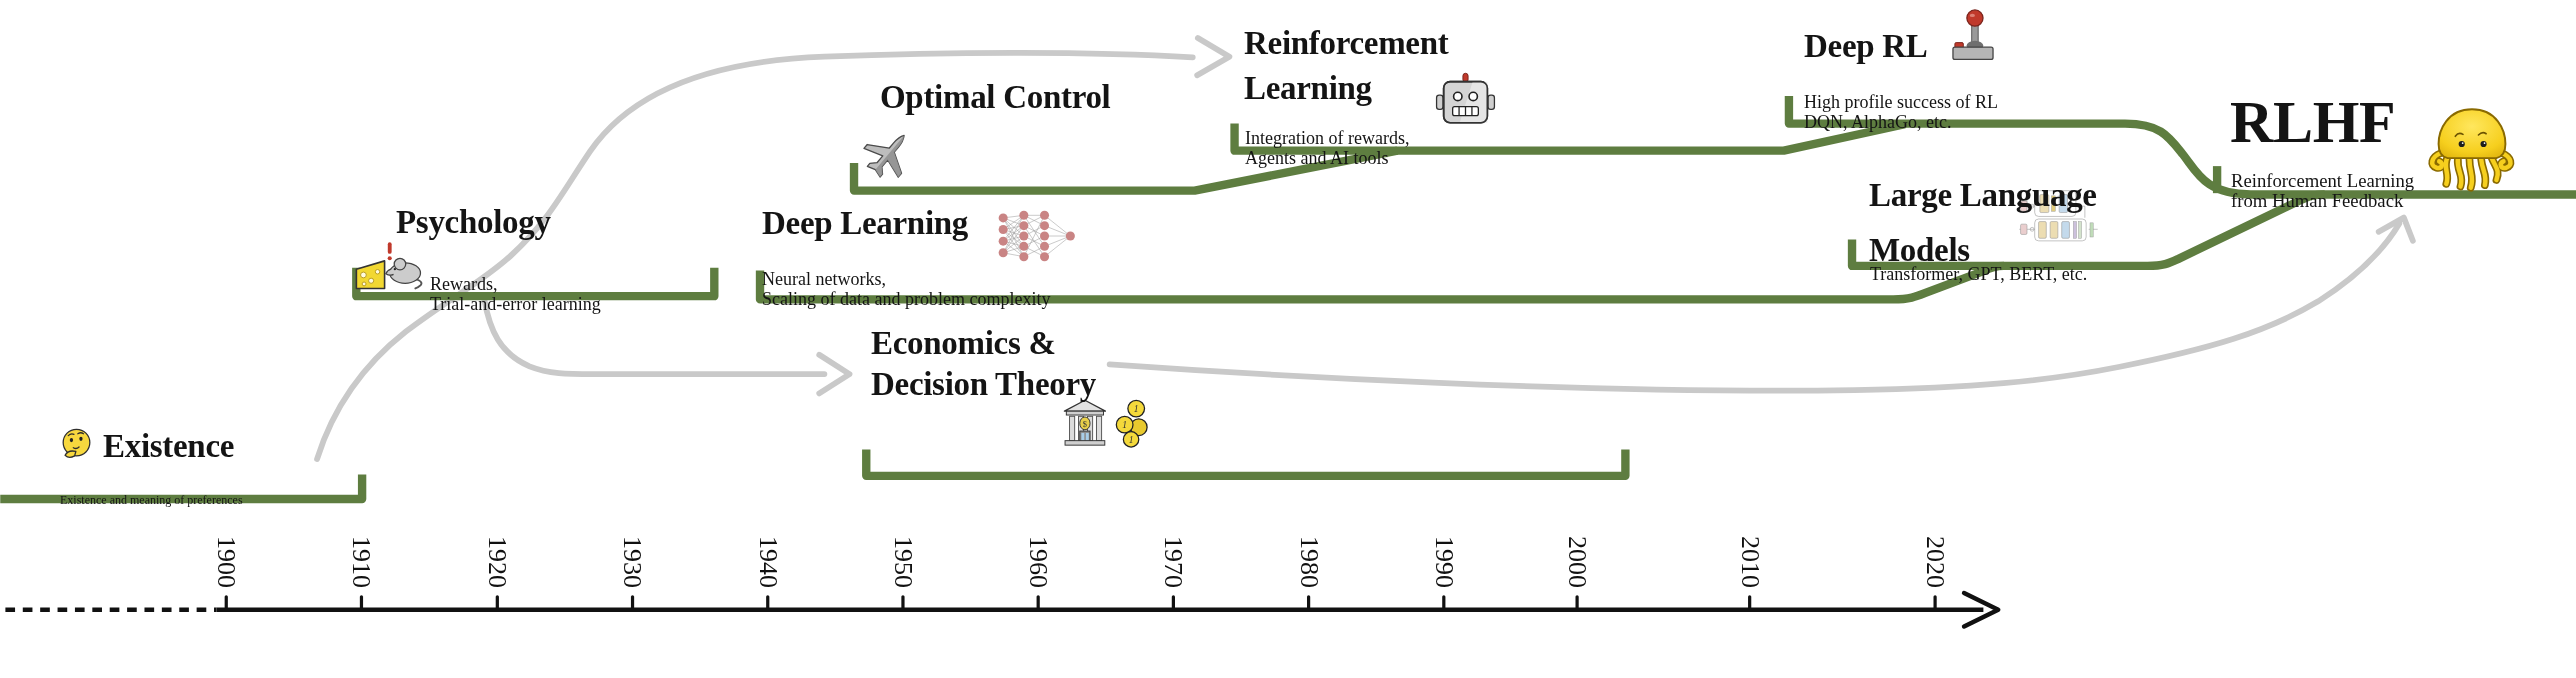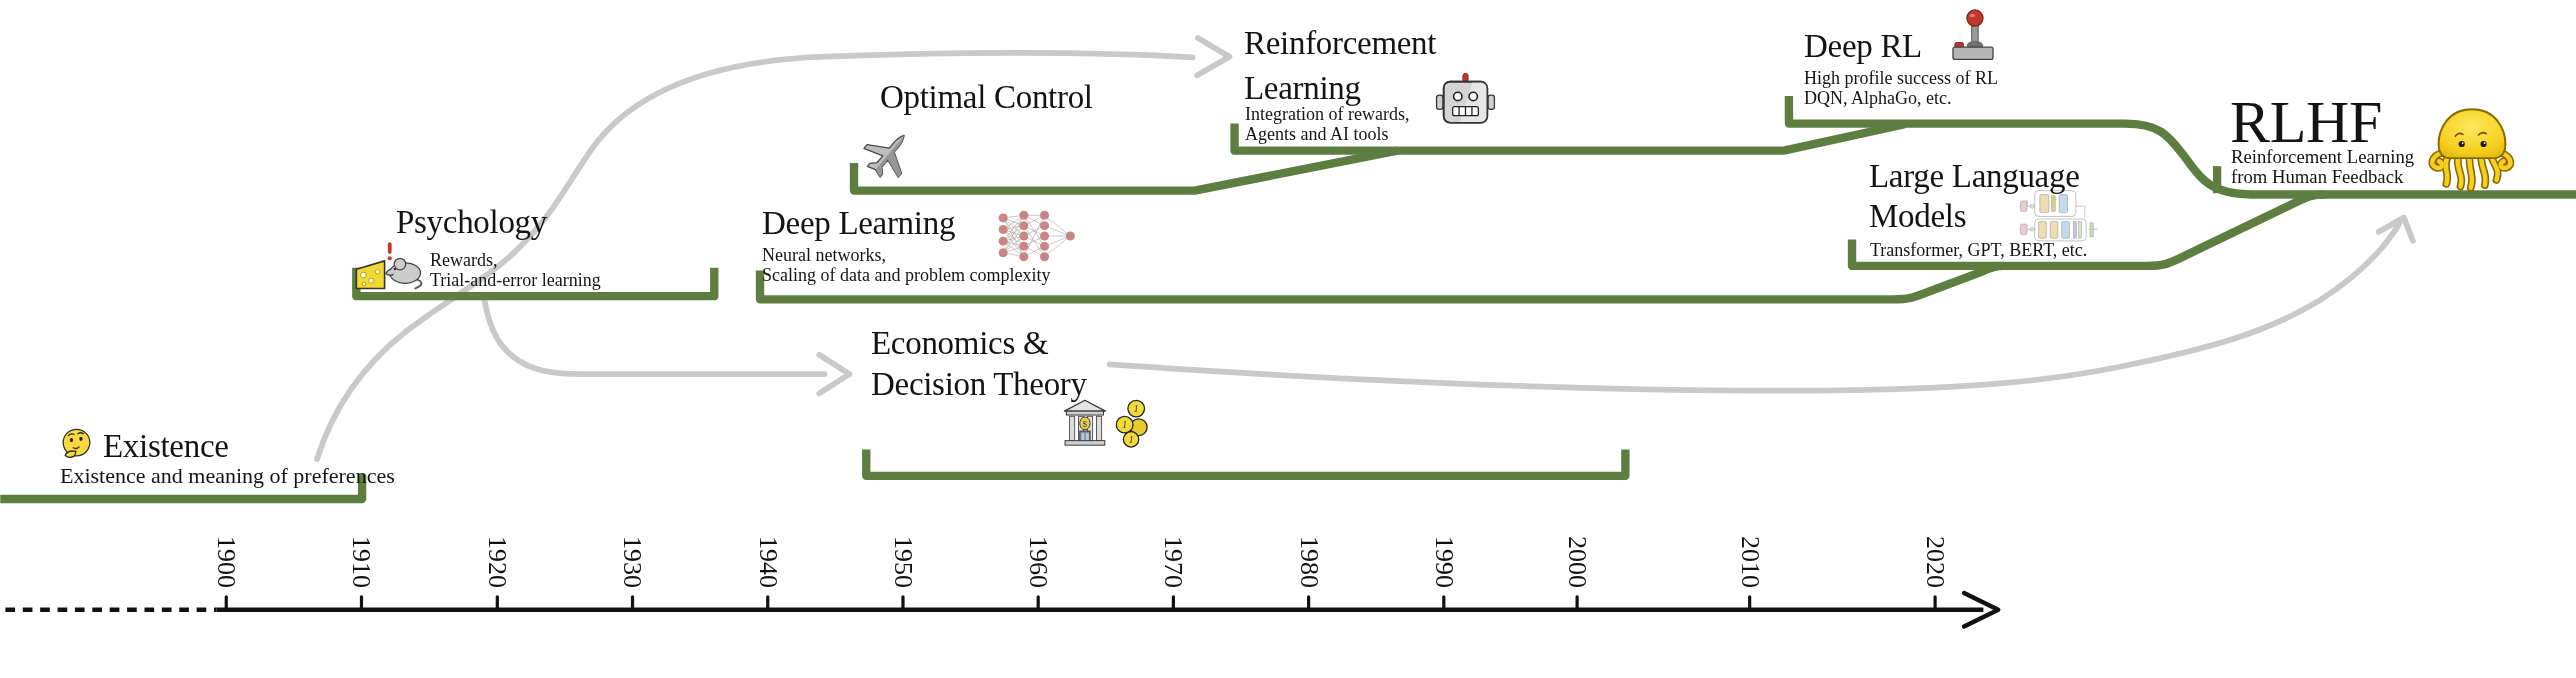--- a/index.html
+++ b/index.html
@@ -1,20 +1,20 @@
 <!DOCTYPE html>
 <html style="font-size:10.3px"><head>
 <meta charset="utf-8">
 <style>
   html,body{margin:0;padding:0;background:#ffffff;}
   #canvas{position:relative;width:2576px;height:678px;background:#ffffff;overflow:hidden;
           font-family:"Liberation Serif","DejaVu Serif",serif;color:#141414;}
   #wires{position:absolute;left:0;top:0;}
-  .era-title{position:absolute;font-weight:400;font-size:33px;line-height:41px;white-space:pre-line;letter-spacing:-0.3px;}
-  .era-sub{position:absolute;font-weight:400;font-size:18px;line-height:20px;white-space:pre-line;}
+  .era-title{position:absolute;font-weight:700;font-size:33px;line-height:41px;white-space:pre-line;letter-spacing:-0.3px;}
+  .era-sub{position:absolute;font-weight:400;font-size:18px;line-height:20px;white-space:pre-line;margin-top:24px;}
   .icon{position:absolute;}
   .year{position:absolute;width:54px;height:30px;display:flex;align-items:center;justify-content:center;
         transform:rotate(90deg);font-size:26px;white-space:nowrap;color:#111;}
 </style>
 </head>
 <body>
 
 <div id="canvas">
 
   <svg id="wires" width="2576" height="678" viewBox="0 0 4000 1053">
@@ -78,21 +78,21 @@
 
   <svg class="icon" style="left:60px;top:426px" width="33" height="37" viewBox="0 0 52 58">
     <circle cx="26" cy="26" r="21" fill="#f7d83e" stroke="#2e2e2e" stroke-width="2"></circle>
     <ellipse cx="18" cy="22" rx="2.6" ry="3.4" fill="#222"></ellipse>
       <ellipse cx="33" cy="20" rx="2.6" ry="3.4" fill="#222"></ellipse>
     <path d="M 13 15 q 4 -4 9 -2 M 28 12 q 5 -3 9 0" stroke="#2e2e2e" stroke-width="2" fill="none" stroke-linecap="round"></path>
     <path d="M 21 34 q 5 3 9 -1" stroke="#2e2e2e" stroke-width="2" fill="none" stroke-linecap="round"></path>
     <path d="M 8 46 q 5 -9 17 -6 l -2 7 q -9 5 -15 -1 z" fill="#f7d83e" stroke="#2e2e2e" stroke-width="2" stroke-linejoin="round"></path>
   </svg>
   <div class="era-title" style="left:103px;top:426px">Existence</div>
-  <div class="era-sub" style="left:60px;top:466px;font-size:22px">Existence and meaning of preferences</div>
+  <div class="era-sub" style="left:60px;top:466px;font-size:12px">Existence and meaning of preferences</div>
 
   <svg class="icon" style="left:355px;top:241px" width="72" height="50" viewBox="0 0 112 78">
     <rect x="51" y="2" width="6" height="18" rx="3" fill="#c0392b"></rect>
       <circle cx="54" cy="27" r="3.2" fill="#c0392b"></circle>
     <path d="M 96 60 q 16 6 -2 14" stroke="#555" stroke-width="3" fill="none" stroke-linecap="round"></path>
     <ellipse cx="78" cy="50" rx="24" ry="16" fill="#cccccc" stroke="#444" stroke-width="2"></ellipse>
     <circle cx="70" cy="36" r="9" fill="#cccccc" stroke="#444" stroke-width="2"></circle>
     <path d="M 56 44 q -6 2 -8 7 q 6 4 12 1" fill="#cccccc" stroke="#444" stroke-width="2"></path>
     <circle cx="62" cy="44" r="1.8" fill="#222"></circle>
     <path d="M 2 44 L 46 31 L 46 74 L 2 74 Z" fill="#f2d832" stroke="#333" stroke-width="2.5" stroke-linejoin="round"></path>
@@ -211,21 +211,21 @@
     <rect x="52" y="18" width="6" height="24" fill="#ddc66a" stroke="#8a8a8a" stroke-width="0.7"></rect>
     <rect x="64" y="16" width="13" height="28" rx="2" fill="#bcd6ea" stroke="#8a8a8a" stroke-width="0.9"></rect>
     <rect x="4" y="62" width="10" height="16" rx="2" fill="#e8c8c8" stroke="#8a8a8a" stroke-width="0.9"></rect>
     <rect x="32" y="58" width="12" height="26" rx="2" fill="#ead9a8" stroke="#8a8a8a" stroke-width="0.9"></rect>
     <rect x="50" y="58" width="12" height="26" rx="2" fill="#ead9a8" stroke="#8a8a8a" stroke-width="0.9"></rect>
     <rect x="68" y="58" width="12" height="26" rx="2" fill="#bcd6ea" stroke="#8a8a8a" stroke-width="0.9"></rect>
     <rect x="86" y="58" width="5" height="26" fill="#c6b8d8" stroke="#8a8a8a" stroke-width="0.7"></rect>
     <rect x="94" y="58" width="5" height="26" fill="#cde0c6" stroke="#8a8a8a" stroke-width="0.7"></rect>
     <rect x="112" y="60" width="5" height="22" fill="#b8d8b0" stroke="#8a8a8a" stroke-width="0.7"></rect>
   </svg>
-  <div class="era-title" style="left:1869px;top:156px;line-height:40px">Large Language
+  <div class="era-title" style="left:1869px;top:168px;line-height:55px">Large Language
 Models</div>
   <div class="era-sub" style="left:1870px;top:240px">Transformer, GPT, BERT, etc.</div>
 
   <svg class="icon" style="left:2427px;top:104px" width="90" height="89" viewBox="0 0 140 138">
     <defs>
       <radialGradient id="octo" cx="50%" cy="35%" r="75%">
         <stop offset="0%" stop-color="#ffe75e"></stop>
           <stop offset="70%" stop-color="#f6cf1e"></stop>
           <stop offset="100%" stop-color="#e0b40e"></stop>
       </radialGradient>

